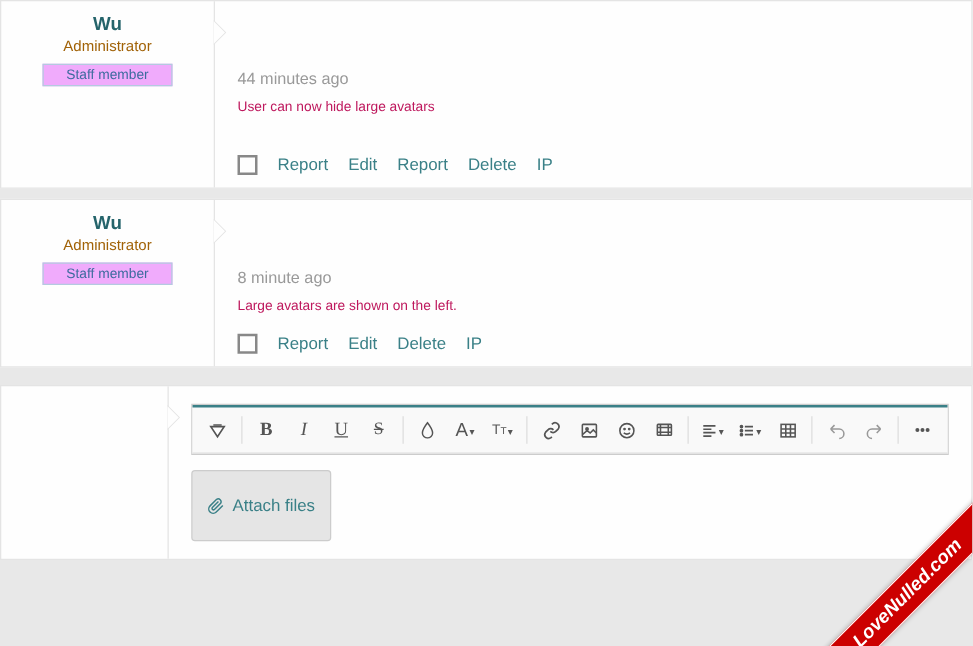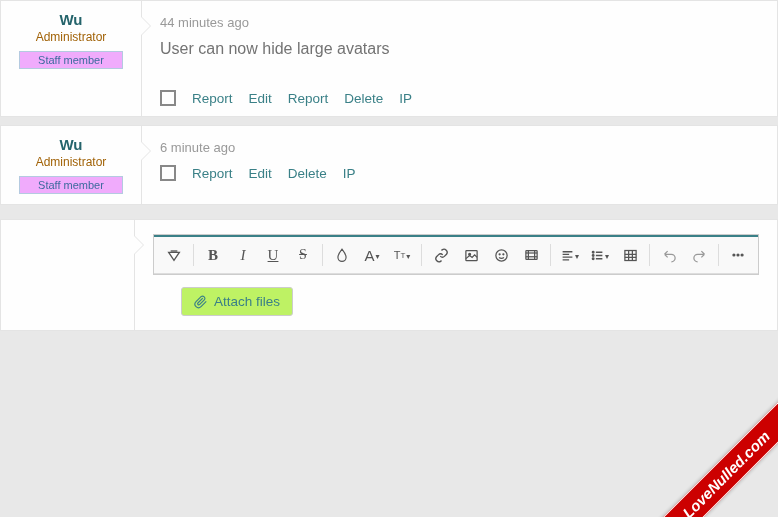--- a/index.html
+++ b/index.html
@@ -12,21 +12,21 @@
   position: relative;
 }
 .container { padding: 0; }
 .post {
   background: #fefefe;
   display: flex;
   margin-bottom: 8px;
   border: 1px solid #e4e4e4;
 }
 .post-user {
-  width: 141px;
+  width: 171px;
   text-align: center;
   padding: 10px 8px;
   border-right: 1px solid #e4e4e4;
   position: relative;
 }
 .post-user::after {
   content: '';
   position: absolute;
   top: 16px;
   right: -9px;
@@ -65,34 +65,34 @@
   background: #f0abfc;
   border: 1px solid #b4cae0;
   color: #3d6b9e;
   font-size: 11px;
   padding: 2px 18px;
   display: inline-block;
 }
 .post-body {
   flex: 1;
   padding: 14px 17px 10px 18px;
+  margin-top: 40px;
 }
 .post-time {
   color: #999;
   font-size: 13px;
   margin-bottom: 10px;
 }
 .post-content {
-  color: #737373;
-  font-size: 16px;
+  color: #be185d;
+  font-size: 11px;
   margin-bottom: 32px;
 }
 .post-actions {
   display: flex;
-  align-items: center;
   gap: 16px;
 }
 .checkbox {
   width: 16px;
   height: 16px;
   border: 2px solid #888;
   cursor: pointer;
 }
 .action-link {
   color: #3a8087;
@@ -180,30 +180,29 @@
   padding: 14px 16px;
   color: #999;
   font-size: 14.5px;
   outline: none;
 }
 .attach-row {
   margin-top: 12px;
 }
 .attach-btn {
   border: 1px solid #ccc;
-  background: #bef264;
+  background: #e5e5e5;
   color: #3a8087;
-  padding: 6px 12px;
+  padding: 20px 12px;
   font-size: 13.5px;
   cursor: pointer;
   display: inline-flex;
   align-items: center;
   gap: 6px;
   border-radius: 3px;
-  margin-left: 28px;
 }
 .watermark {
   position: absolute;
   bottom: 0;
   right: 0;
   width: 160px;
   height: 160px;
   overflow: hidden;
   pointer-events: none;
 }
@@ -251,21 +250,22 @@
     </div>
   </div>
 
   <div class="post">
     <div class="post-user">
       <div class="username">Wu</div>
       <div class="user-title">Administrator</div>
       <div class="user-badge">Staff member</div>
     </div>
     <div class="post-body">
-      <div class="post-time">6 minute ago</div>
+      <div class="post-time">8 minute ago</div>
+      <div class="post-content" style="margin-bottom:16px;">Large avatars are shown on the left.</div>
       <div class="post-actions">
         <div class="checkbox"></div>
         <span class="action-link">Report</span>
         <span class="action-link">Edit</span>
         <span class="action-link">Delete</span>
         <span class="action-link">IP</span>
       </div>
     </div>
   </div>
 

